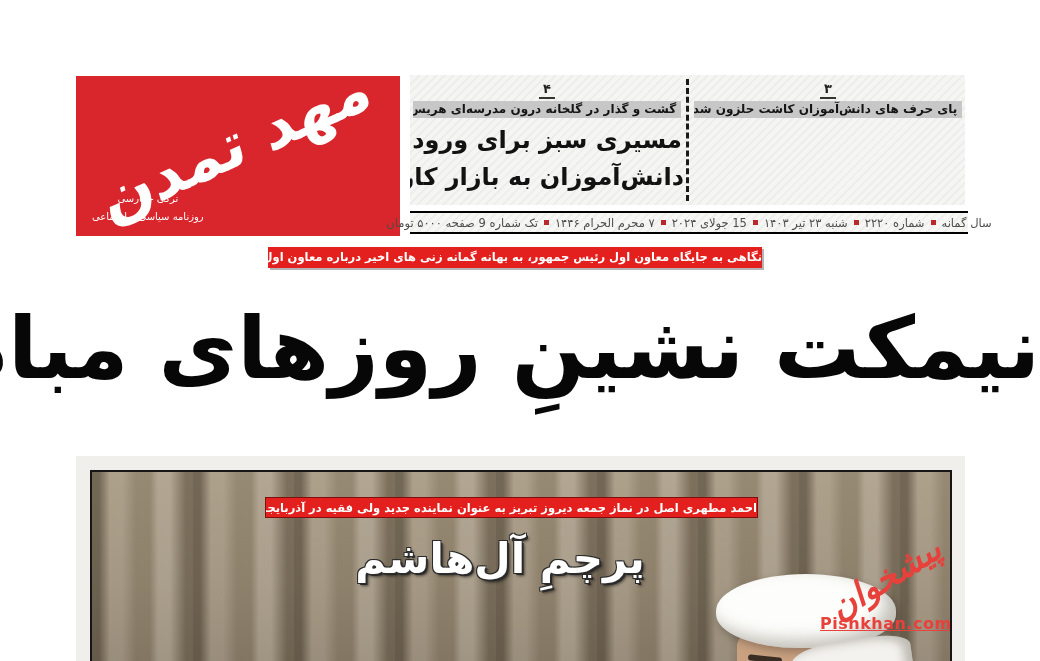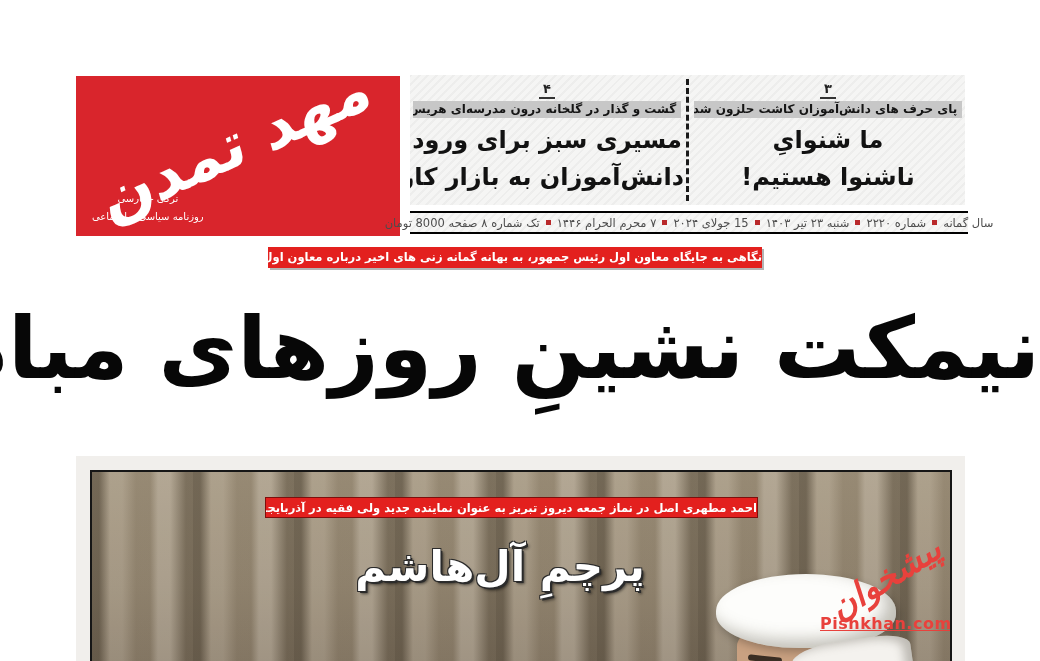--- a/index.html
+++ b/index.html
@@ -93,21 +93,21 @@
       linear-gradient(180deg, #a4967f 0%, #9a8c76 60%, #8e806c 100%),
       #a09279;
   }
   .photo-caption {
     position:absolute; left:173px; top:25px; width:493px; height:21px;
     background:#e3201e; color:#ffffff; font-size:11.5px; font-weight:bold;
     line-height:21px; text-align:center; direction:rtl; white-space:nowrap; overflow:hidden;
     border:1px solid #7e0f0c;
   }
   .photo-headline {
-    position:absolute; left:0; top:64px; width:816px; text-align:center; direction:rtl;
+    position:absolute; left:0; top:56px; width:816px; text-align:center; direction:rtl;
   }
   .photo-headline .line {
     font-size:42px; font-weight:bold; color:#ffffff; line-height:1.48; white-space:nowrap;
     text-shadow:2px 2px 0 #2b2b2b, -1px -1px 0 #2b2b2b, 1px -1px 0 #2b2b2b, -1px 1px 0 #2b2b2b, 3px 3px 3px rgba(0,0,0,0.55);
   }
 
   
   .cleric-face {
     position:absolute; left:645px; top:150px; width:112px; height:50px;
     background:#c9a181; border-radius:48% 48% 0 0;
@@ -149,24 +149,20 @@
       <div>ترکی - فارسی</div>
       <div>روزنامه سیاسی و اجتماعی</div>
     </div>
   </div>
 
   <div class="teasers">
 
     <div class="teaser">
       <div><span class="page-number">۳</span></div>
       <div><span class="kicker-highlight">پای حرف های دانش‌آموزان کاشت حلزون شده؛</span></div>
-      <div class="teaser-headline">
-        <div>ما شنوایِ</div>
-        <div>ناشنوا هستیم!</div>
-      </div>
     </div>
 
     <div class="teaser-divider"></div>
 
     <div class="teaser">
       <div><span class="page-number">۴</span></div>
       <div><span class="kicker-highlight">گشت و گذار در گلخانه درون مدرسه‌ای هریس؛</span></div>
       <div class="teaser-headline">
         <div>مسیری سبز برای ورود</div>
         <div>دانش‌آموزان به بازار کار</div>
@@ -179,21 +175,21 @@
       <span class="seg">سال گمانه</span>
       <span class="sq"></span>
       <span class="seg">شماره ۲۲۲۰</span>
       <span class="sq"></span>
       <span class="seg">شنبه ۲۳ تیر ۱۴۰۳</span>
       <span class="sq"></span>
       <span class="seg">15 جولای ۲۰۲۴</span>
       <span class="sq"></span>
       <span class="seg">۷ محرم الحرام ۱۴۴۶</span>
       <span class="sq"></span>
-      <span class="seg">تک شماره ۸ صفحه 8000 تومان</span>
+      <span class="seg">تک شماره 9 صفحه ۵۰۰۰ تومان</span>
     </div>
 
   <div class="lead-kicker">نگاهی به جایگاه معاون اول رئیس جمهور، به بهانه گمانه زنی های اخیر درباره معاون اول دولت مسعود پزشکیان</div>
   <div class="lead-headline">نیمکت نشینِ روزهای مبادا</div>
 
   <div class="photo-frame">
   </div>
   <div class="photo">
     <div class="cleric-face"></div>
     <div class="cleric-brow brow-left"></div>

